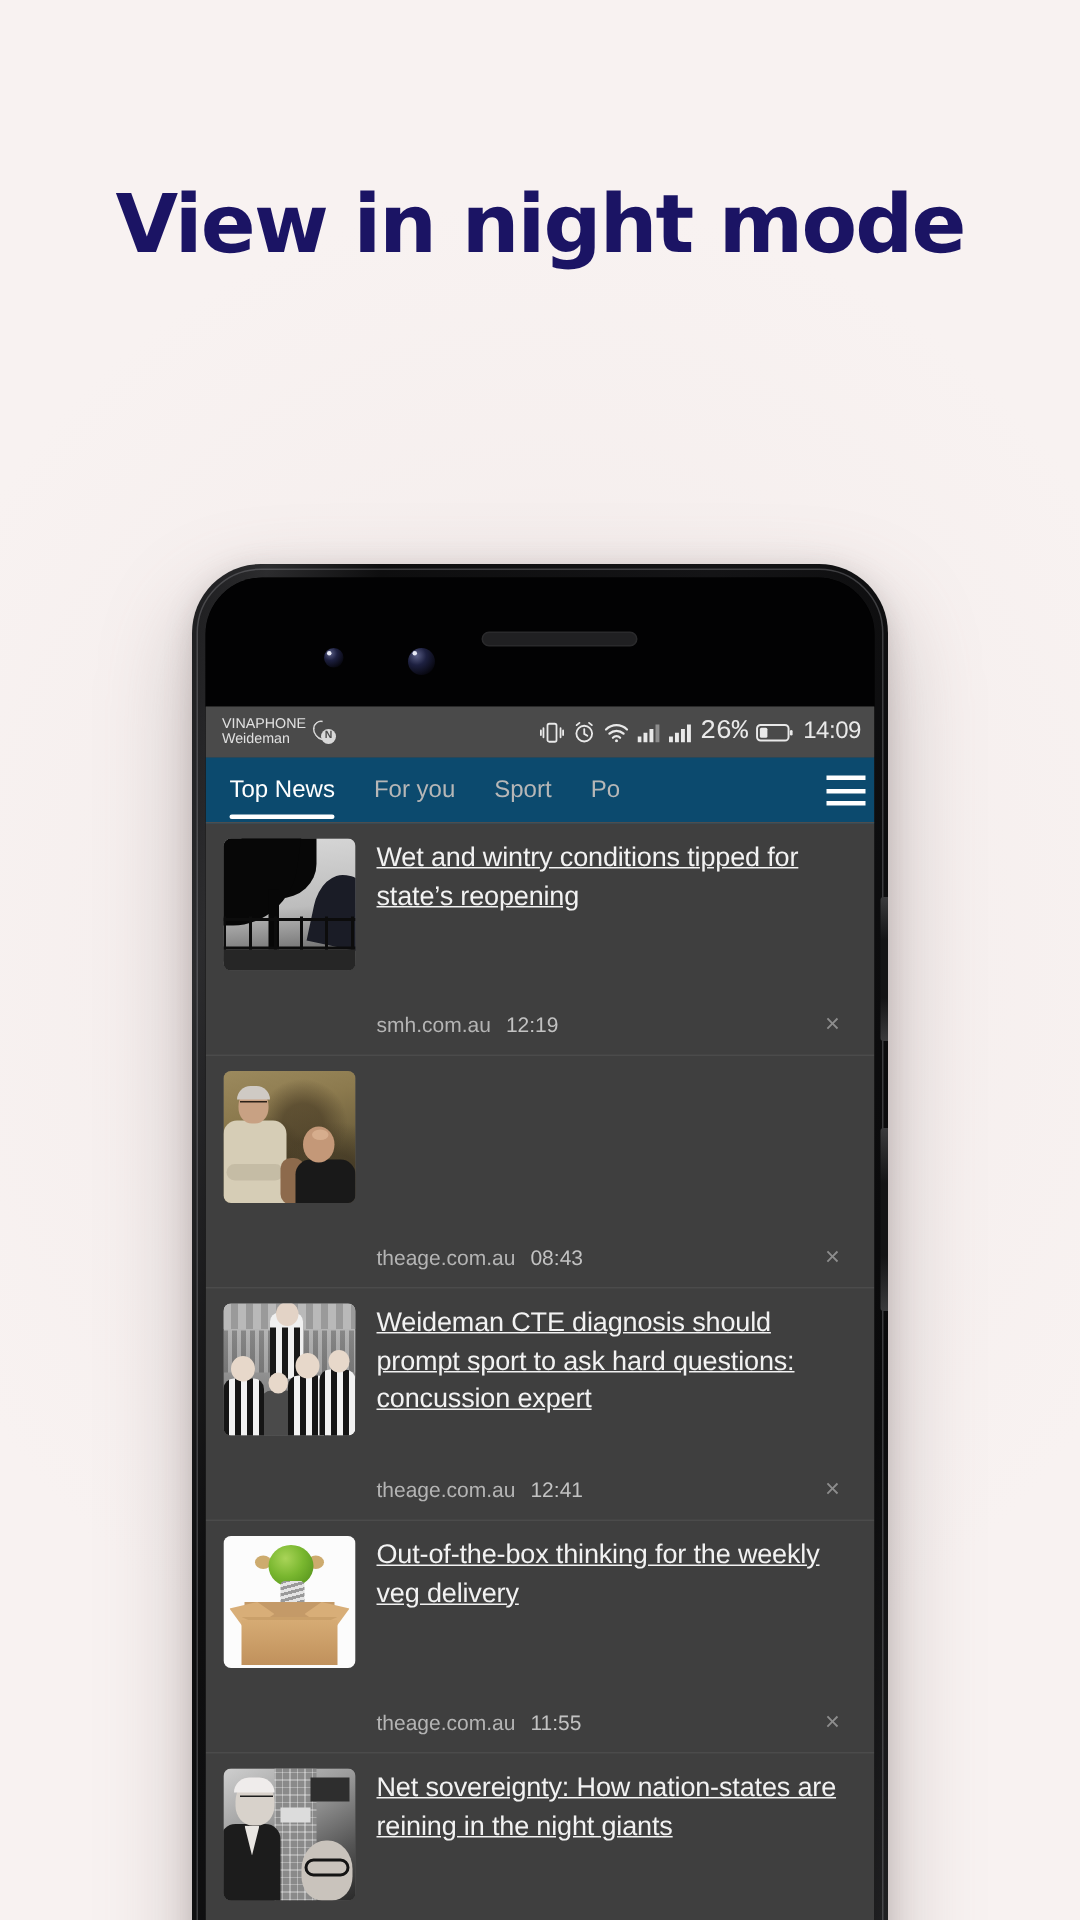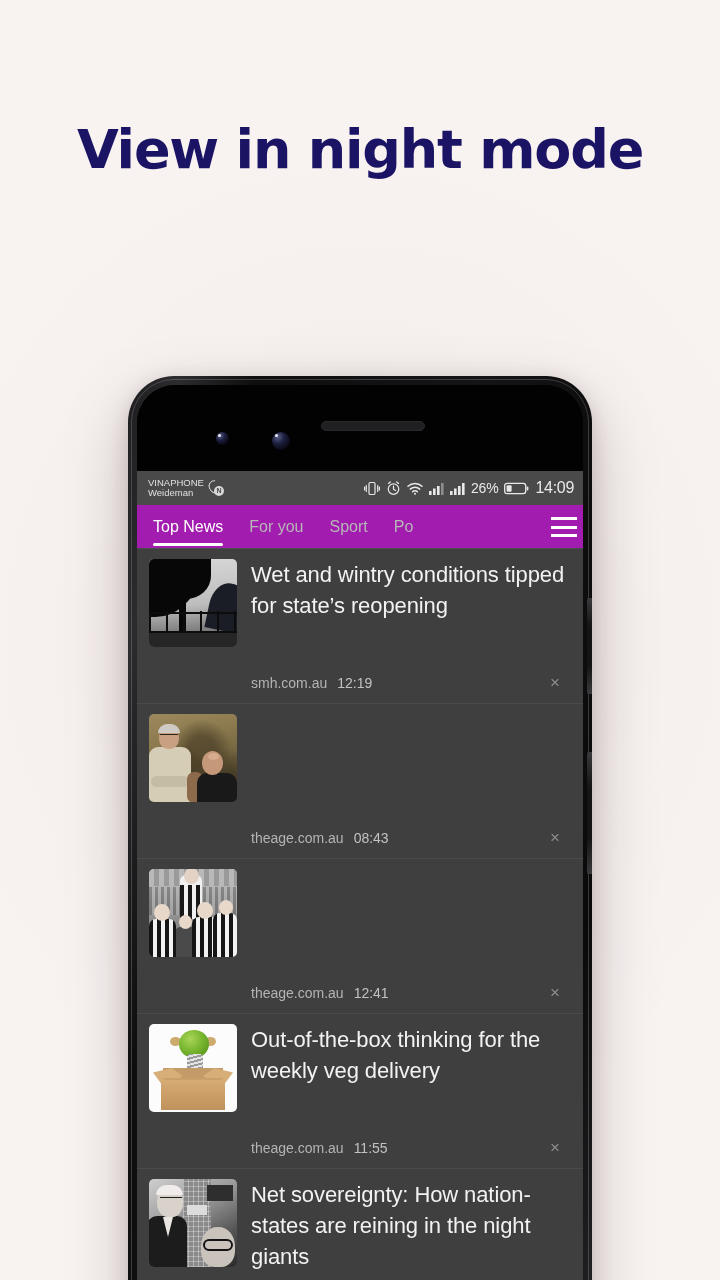--- a/index.html
+++ b/index.html
@@ -180,28 +180,28 @@
     text-align: center;
   }
   .status-right {
     display: flex;
     align-items: center;
     gap: 6px;
     font-size: 14px;
     color: #e9e9e9;
   }
   .st-icon { display: block; }
-  .batt-pct { font-size: 14px; letter-spacing: -0.2px; }
+  .batt-pct { font-size: 18px; letter-spacing: -0.2px; font-family: Liberation Mono, monospace; }
   .clock { font-size: 16px; letter-spacing: -0.3px; }
 
   
   .tabbar {
     position: relative;
     height: 44px;
-    background: #a21caf;
+    background: #0c4a6e;
     border-bottom: 1px solid #4e4e4e;
     overflow: hidden;
   }
   .tabs {
     display: flex;
     align-items: center;
     height: 44px;
     padding-left: 16px;
     gap: 26px;
     white-space: nowrap;
@@ -261,24 +261,25 @@
     overflow: hidden;
     background: #555;
     position: relative;
   }
   .card-body {
     flex: 1 1 auto;
     padding-left: 14px;
     position: relative;
   }
   .card-title {
-    font-size: 22px;
+    font-size: 18px;
     line-height: 1.42;
     color: #f2f2f2;
     letter-spacing: -0.1px;
+    text-decoration: underline;
   }
   .card-meta {
     position: absolute;
     left: 14px;
     bottom: 12px;
     display: flex;
     align-items: center;
     gap: 10px;
     font-size: 14px;
     color: #b4b4b4;
@@ -584,20 +585,21 @@
               <div class="p p1"></div>
               <div class="p p3"></div>
               <div class="p p4"></div>
               <div class="h h2"></div>
               <div class="h h1"></div>
               <div class="h h3"></div>
               <div class="h h4"></div>
             </div>
           </div>
           <div class="card-body">
+            <div class="card-title">Weideman CTE diagnosis should prompt sport to ask hard questions: concussion expert</div>
             <div class="card-meta">
               <span>theage.com.au</span>
               <span class="card-time">12:41</span>
             </div>
             <div class="dismiss">×</div>
           </div>
         </div>
 
         <div class="card">
           <div class="thumb">

